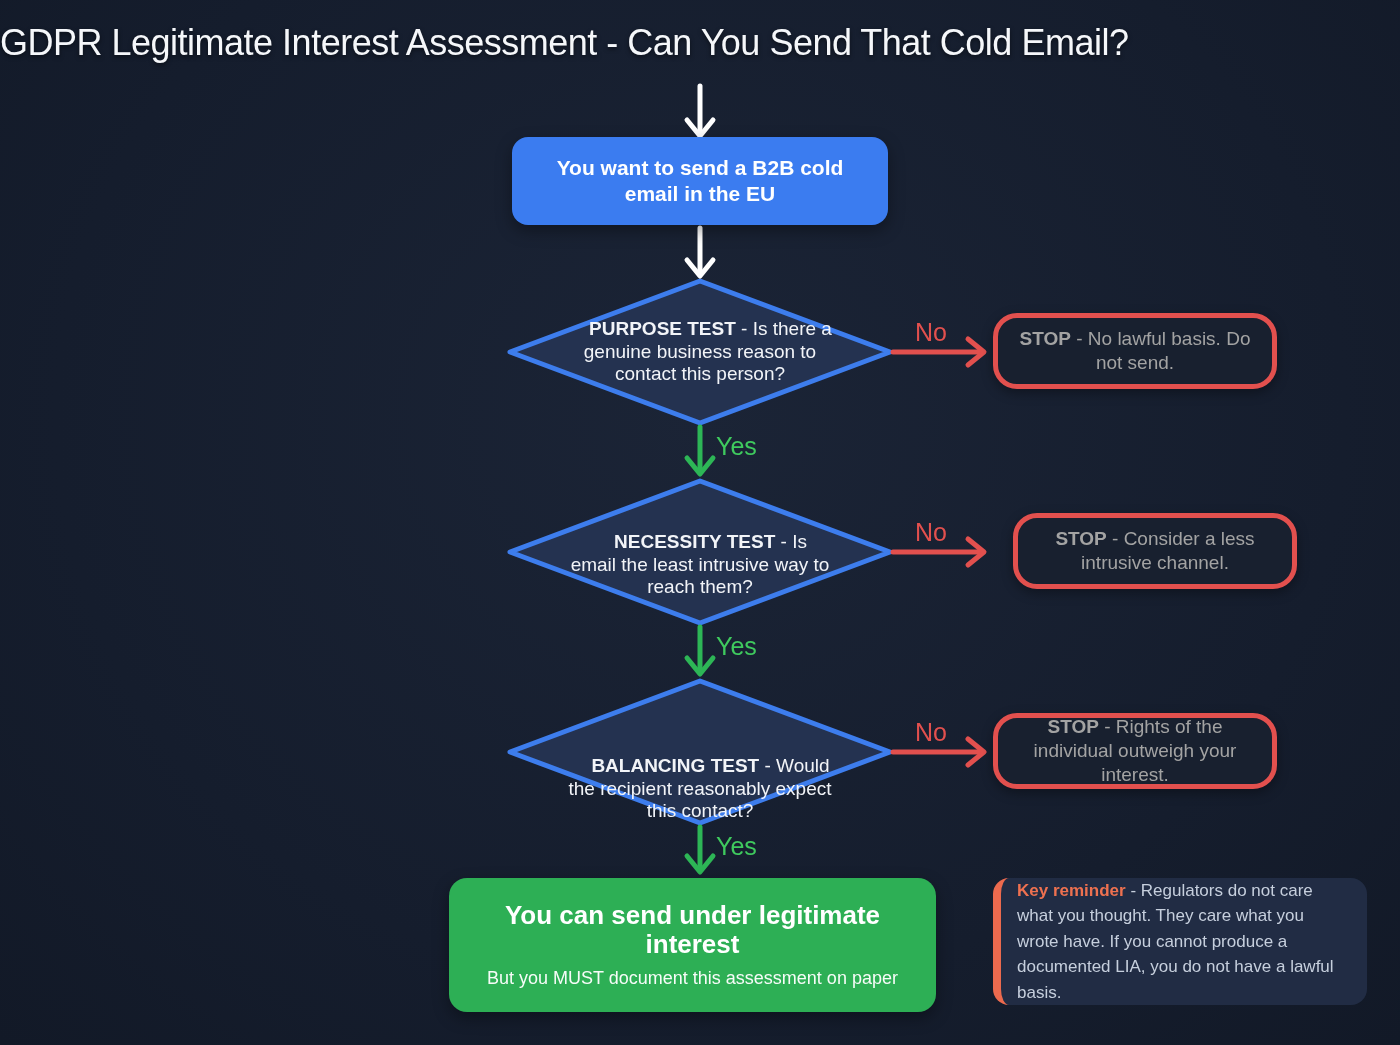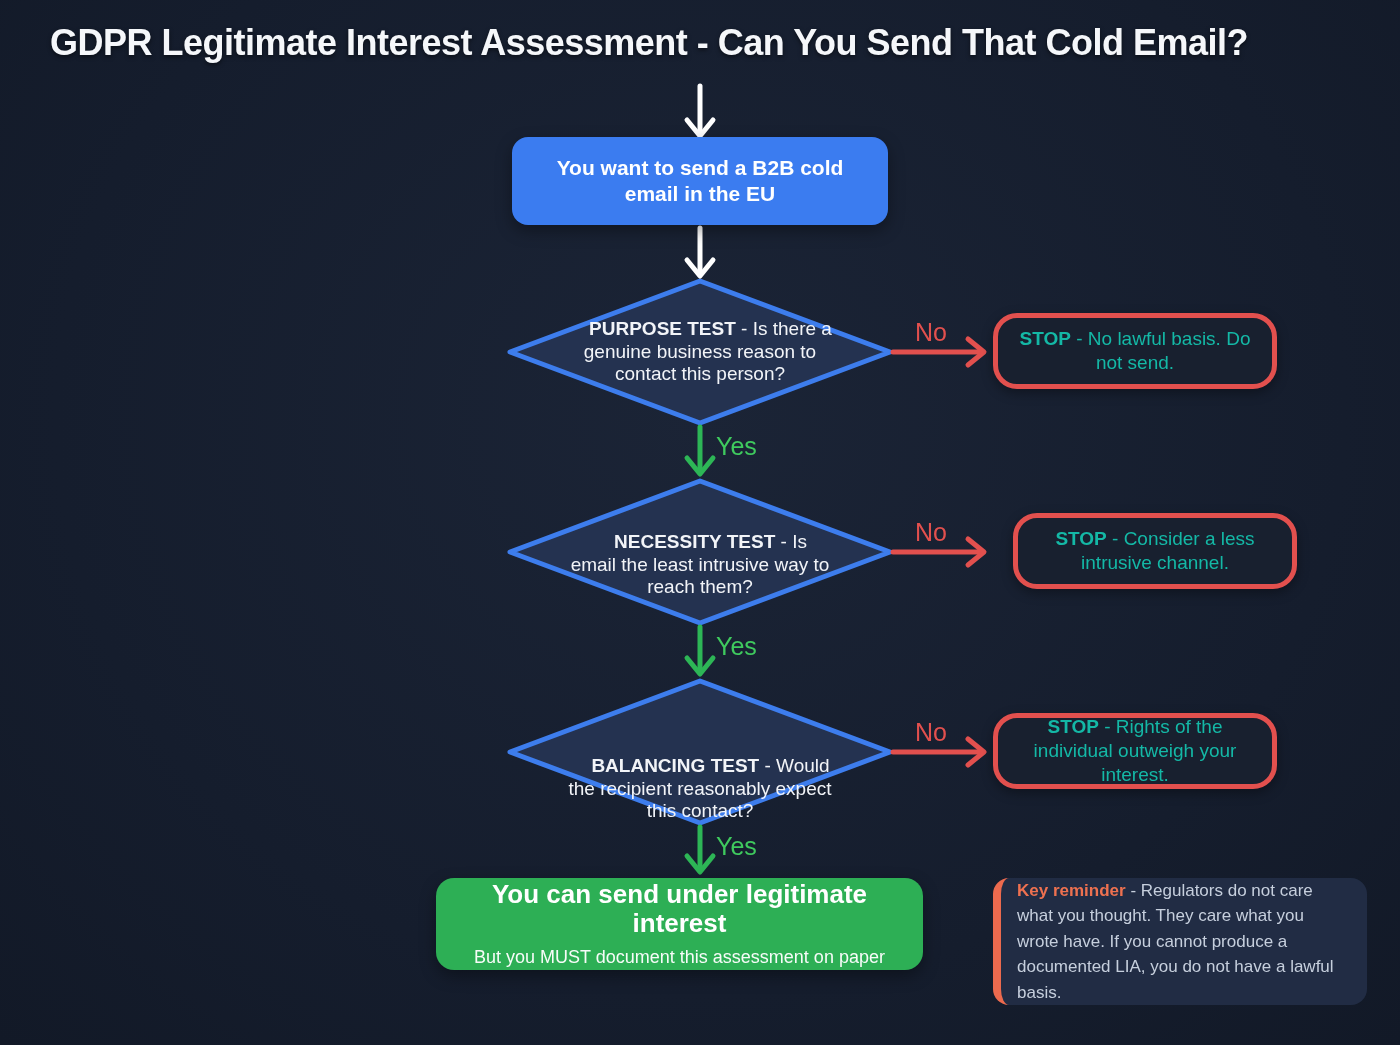--- a/index.html
+++ b/index.html
@@ -8,22 +8,22 @@
     background:#141b2a;
     font-family:"Liberation Sans","DejaVu Sans",sans-serif;
     overflow:hidden;
   }
   .stage{
     position:relative;width:1400px;height:1045px;
     background:radial-gradient(ellipse at 50% 40%, #1b2436 0%, #151d2d 65%, #121927 100%);
   }
   .title{
     position:absolute;left:0;top:22px;width:1248px;
-    text-align:right;color:#f5f7fa;
-    font-size:36px;font-weight:bold;letter-spacing:-0.5px;
+    text-align:left;color:#f5f7fa;
+    font-size:36px;font-weight:normal;letter-spacing:-0.5px;
     text-shadow:0 2px 4px rgba(0,0,0,.5);
     margin:0;
   }
   svg.canvas{position:absolute;left:0;top:0;}
 
   .node{position:absolute;display:flex;align-items:center;justify-content:center;
         text-align:center;box-sizing:border-box;}
   .start-box{
     left:512px;top:137px;width:376px;height:88px;
     background:#3b7cf0;border-radius:16px;
@@ -33,29 +33,29 @@
   }
   .diamond-label{
     width:380px;height:142px;
     color:#f2f4f8;font-size:19px;line-height:1.18;
     padding:0 58px;
   }
   .diamond-label b{font-weight:bold;margin-left:21px;}
   .stop-box{
     left:993px;width:284px;height:76px;
     background:#18202f;border:5px solid #e2504e;border-radius:24px;
-    color:#14b8a6;font-size:19px;line-height:1.25;
+    color:#a3a3a3;font-size:19px;line-height:1.25;
     padding:8px 18px;
     box-shadow:0 4px 12px rgba(0,0,0,.35);
   }
   .edge-label{position:absolute;font-size:25px;font-weight:500;}
   .no-label{color:#e2504e;}
   .yes-label{color:#3fca5e;}
   .result-box{
-    left:436px;top:878px;width:487px;height:92px;
+    left:449px;top:878px;width:487px;height:134px;
     background:#2daf55;border-radius:18px;
     flex-direction:column;gap:9px;color:#ffffff;
     padding:12px 26px;
     box-shadow:0 6px 16px rgba(0,0,0,.35);
   }
   .result-heading{font-size:26px;font-weight:bold;line-height:1.1;}
   .result-sub{font-size:18px;color:rgba(255,255,255,.96);}
   .reminder-box{
     left:993px;top:878px;width:374px;height:127px;
     background:#212c44;border-left:8px solid #ec6a4e;border-radius:16px;

